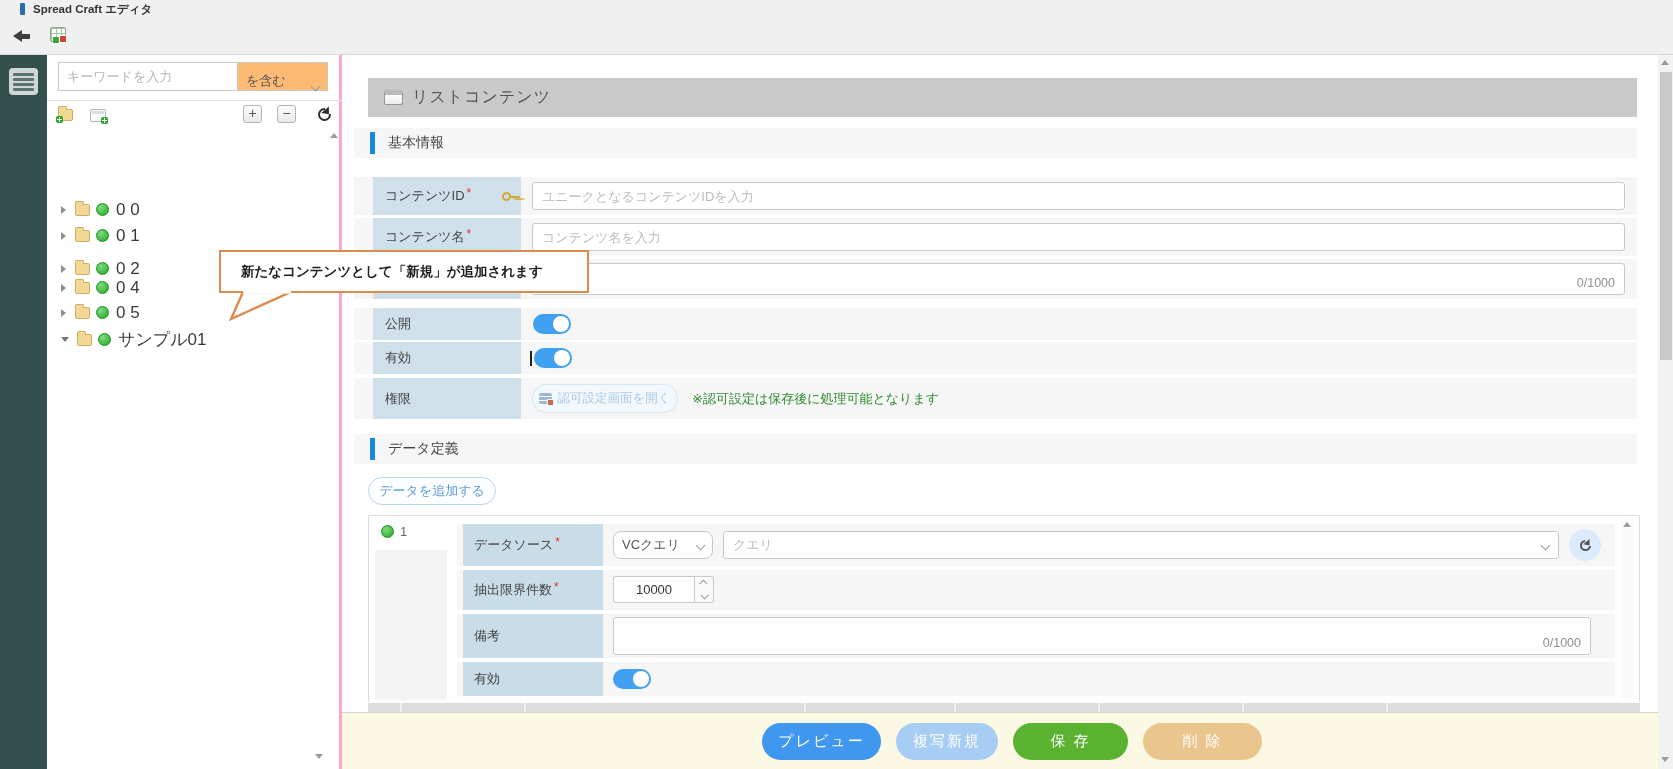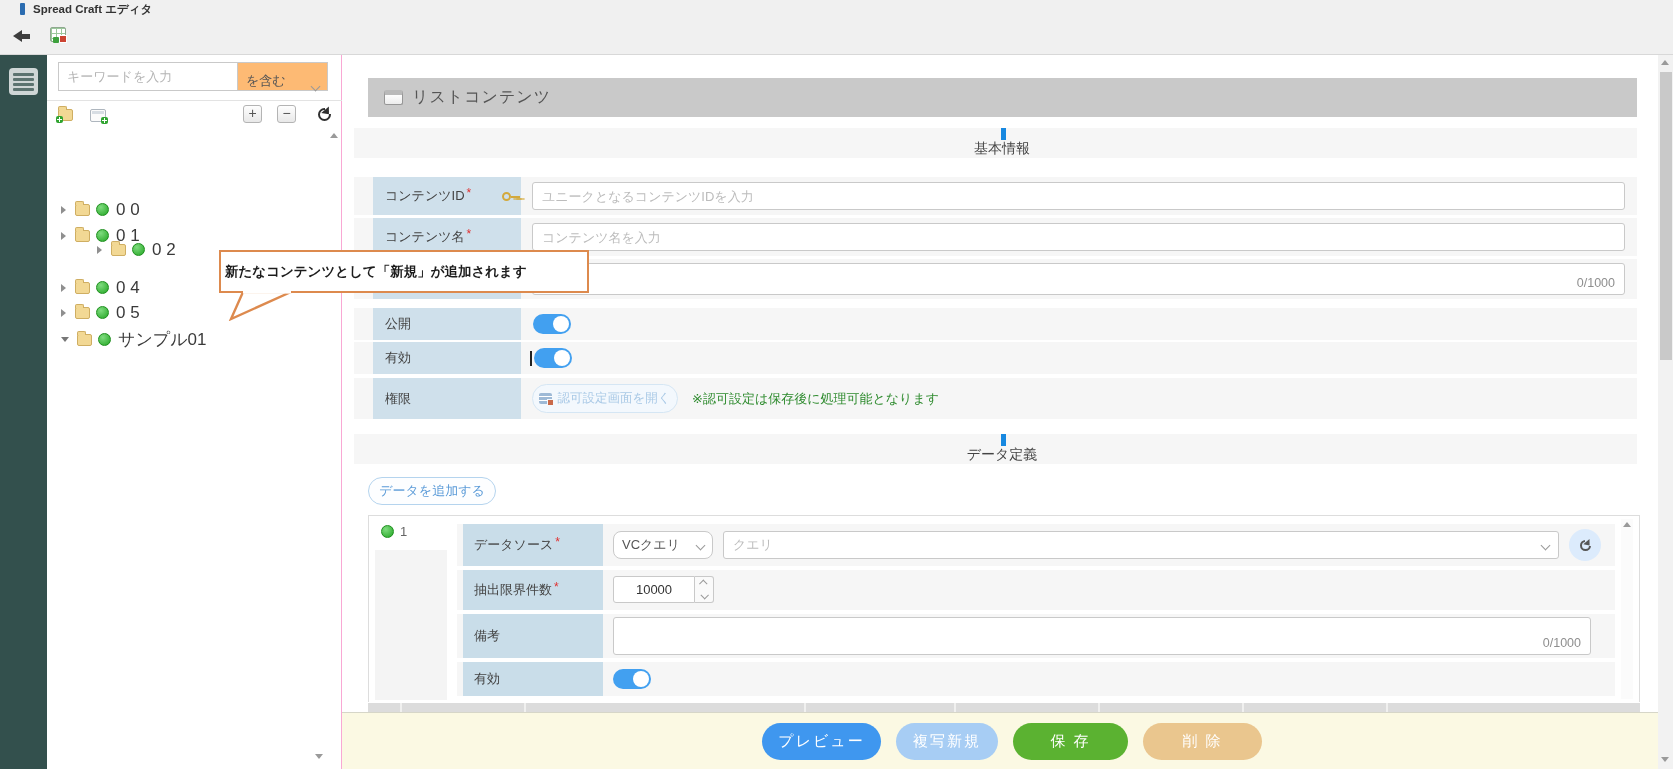--- a/index.html
+++ b/index.html
@@ -24,21 +24,21 @@
      background-size:5px 5px; }
   .appicon::after { content:''; position:absolute; right:-2px; bottom:-2px; width:6px; height:6px; background:#cc4433; border:1px solid #fff; }
   .appicon::before { content:''; position:absolute; left:2px; bottom:-2px; width:6px; height:6px; background:#3da13d; border-radius:1px; }
 
   
   #rail { left:0; top:55px; width:47px; height:714px; background:#33504d; }
   .hamburger { left:9px; top:13px; width:29px; height:27px; background:#cfd6d6; border-radius:4px; padding:5px 4px; }
   .hamburger i { display:block; height:2.5px; background:#5c7370; margin-bottom:2.6px; border-radius:1px; }
 
   
-  #treepanel { left:47px; top:55px; width:295px; height:714px; background:#fff; border-right:1px solid #f9a8d4; }
+  #treepanel { left:47px; top:55px; width:295px; height:714px; background:#fff; border-right:3px solid #f9a8d4; }
   .search-input { left:11px; top:7px; width:180px; height:29px; border:1px solid #c9c9c9; background:#fff;
      font-size:13px; color:#444; padding:0 8px; outline:none; }
   .search-input::placeholder { color:#b5b5b5; }
   .match-select { left:191px; top:7px; width:90px; height:29px; background:#fdba74; border:1px solid #c9c9c9;
      border-left:none; font-size:13px; color:#555; display:flex; align-items:flex-end; padding:0 8px; cursor:pointer; }
   .match-select .chev { margin-left:auto; }
   .chev { width:7px; height:7px; border-right:1.6px solid #9a9a9a; border-bottom:1.6px solid #9a9a9a;
      transform:rotate(45deg); display:inline-block; }
   #treetoolbar { left:0px; top:45px; width:295px; height:29px; border-top:1px solid #e3e3e3; }
   .folder-ic { width:15px; height:12px; background:#f2d894; border:1px solid #cfae62; border-radius:2px; position:relative; }
@@ -77,31 +77,31 @@
      transform:rotate(42deg); position:relative; }
   .pencil::after { content:''; position:absolute; left:0; bottom:-4px; width:0; height:0;
      border-left:2.5px solid transparent; border-right:2.5px solid transparent; border-top:4px solid #2c7c2c; }
   .tree-scroll-up { left:283px; top:78px; }
   .tree-scroll-dn { left:268px; top:699px; }
   .tri-u-sm { width:0; height:0; border-bottom:5px solid #9a9a9a; border-left:4px solid transparent; border-right:4px solid transparent; }
   .tri-d-sm { width:0; height:0; border-top:5px solid #9a9a9a; border-left:4px solid transparent; border-right:4px solid transparent; }
 
   
   #tooltip { left:219px; top:250px; width:370px; height:43px; background:#fff; border:2px solid #dd8a4e;
-     z-index:30; display:flex; align-items:center; padding-left:4px; font-size:13.5px; font-weight:bold; color:#1c1c1c; }
+     z-index:30; display:flex; align-items:center; padding-left:20px; font-size:13.5px; font-weight:bold; color:#1c1c1c; }
   #tooltip svg { position:absolute; left:6px; top:39px; }
 
   
   #main { left:342px; top:55px; width:1316px; height:714px; background:#fff; }
   #main-header { left:26px; top:23px; width:1269px; height:39px; background:#c9c9c9; display:flex; align-items:center; padding-left:16px; }
   .win-ic { width:19px; height:15px; background:linear-gradient(#fdfdfd,#ececec); border:1px solid #969696;
      border-top:5px solid #b9b9b9; border-radius:2.5px; }
   #main-header .t { font-size:16px; color:#555; margin-left:9px; letter-spacing:1px; }
 
-  .section-strip { left:12px; width:1283px; height:30px; background:#f6f6f6; display:flex; align-items:center;flex-direction:column; }
+  .section-strip { left:12px; width:1283px; height:30px; background:#f6f6f6; display:flex; align-items:center; }
   .section-strip .bluebar { width:5px; height:22px; background:#1788e0; margin-left:16px; }
   .section-strip .t { font-size:14px; color:#444; margin-left:13px; }
 
   .frow { position:absolute; left:12px; width:1283px; background:#f6f6f6; }
   .flabel { position:absolute; left:19px; top:0; bottom:0; width:148px; background:#cfe0eb;
      display:flex; align-items:center; padding-left:12px; font-size:13px; color:#444; }
   .req { color:#e03131; font-size:12px; margin-left:2px; transform:translateY(-3px); display:inline-block; }
   .txt-input { position:absolute; left:178px; width:1093px; height:28px; border:1px solid #c9c9c9; border-radius:3px;
      background:#fff; font-size:13px; color:#444; padding:0 9px; outline:none; }
   .txt-input::placeholder { color:#bcbcbc; }
@@ -229,21 +229,21 @@
       <span class="folder-ic" style="margin-left:9px;"></span>
       <span class="gdot" style="margin-left:6px;"></span>
       <span class="lbl">0 0</span>
     </div>
     <div class="trow" style="top:168px;">
       <span style="margin-left:14px;" class="tri-r"></span>
       <span class="folder-ic" style="margin-left:9px;"></span>
       <span class="gdot" style="margin-left:6px;"></span>
       <span class="lbl">0 1</span>
     </div>
-    <div class="trow" style="top:182px;margin-left:36px;">
+    <div class="trow" style="top:201px;">
       <span style="margin-left:14px;" class="tri-r"></span>
       <span class="folder-ic" style="margin-left:9px;"></span>
       <span class="gdot" style="margin-left:6px;"></span>
       <span class="lbl">0 2</span>
     </div>
     <div class="trow" style="top:220px;">
       <span style="margin-left:14px;" class="tri-r"></span>
       <span class="folder-ic" style="margin-left:9px;"></span>
       <span class="gdot" style="margin-left:6px;"></span>
       <span class="lbl">0 4</span>

